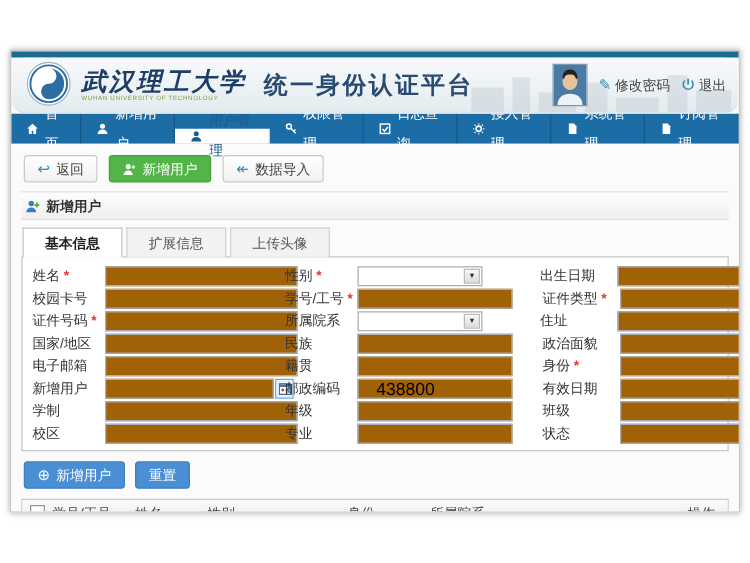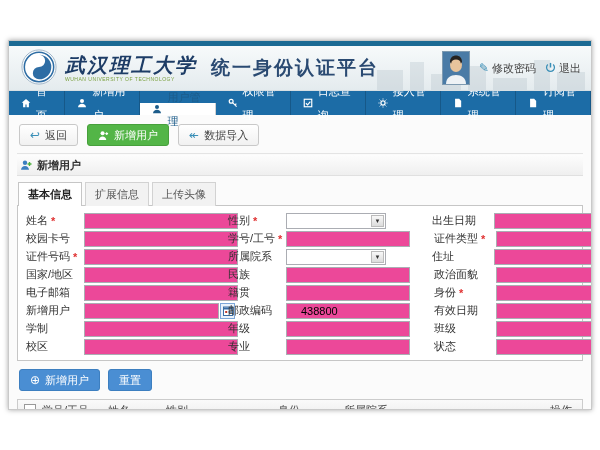--- a/index.html
+++ b/index.html
@@ -3,21 +3,21 @@
 <meta charset="utf-8">
 <style>
   html,body{margin:0;padding:0;background:#fff;width:600px;height:450px;overflow:hidden;
     font-family:"Liberation Sans","DejaVu Sans",sans-serif;font-size:11px;color:#333;}
   .app{position:absolute;left:8px;top:40px;width:584px;height:370px;background:#fbfbfb;
     box-shadow:0 0 5px rgba(0,0,0,.35);border:1px solid #c9c9c9;box-sizing:border-box;overflow:hidden;}
   
   .topbar{height:5px;background:#1b6a94;}
   
   .banner{position:relative;height:44px;background:linear-gradient(#f7fafb,#e4ebee);
-    display:flex;align-items:center;overflow:hidden;border-bottom:1px solid #d7dfe3;}
+    display:flex;align-items:center;overflow:hidden;border-bottom:1px solid #d7dfe3;border-radius:12px;}
   .sky{position:absolute;bottom:0;right:0;width:330px;height:34px;opacity:.35;display:flex;align-items:flex-end;gap:7px;justify-content:flex-end;padding-right:6px;}
   .sky i{display:block;background:#b7c4cc;}
   .logo{margin-left:12px;flex:0 0 auto;}
   .uni{display:flex;flex-direction:column;margin-left:8px;line-height:1;}
   .uni .cn{font-family:"DejaVu Serif",serif;font-style:italic;font-weight:bold;font-size:20px;color:#1d3c66;letter-spacing:2px;}
   .uni .en{font-size:5px;color:#7aa03e;letter-spacing:.5px;margin-top:2px;}
   .platform{font-size:19px;font-weight:bold;color:#2a4a72;margin-left:14px;letter-spacing:2px;}
   .hdr-right{position:absolute;right:10px;top:0;height:100%;display:flex;align-items:center;gap:9px;}
   .avatar{width:26px;height:32px;border:1px solid #7e9ab0;display:block;}
   .hlink{display:flex;align-items:center;gap:3px;color:#444;cursor:pointer;}
@@ -35,35 +35,35 @@
     font-size:11px;cursor:pointer;box-sizing:border-box;}
   .btn-light{background:linear-gradient(#fff,#f1f1f1);border:1px solid #c9c9c9;color:#444;}
   .btn-light .aic{color:#3a8fb7;font-size:12px;line-height:1;}
   .btn-green{background:#53b547;border:1px solid #47a03c;color:#fff;}
   .btn-blue{background:#4a8ed3;border:1px solid #3d7fc0;color:#fff;}
   
   .sec-hd{display:flex;align-items:center;gap:5px;height:20px;margin-top:1px;padding:0 3px;
     background:linear-gradient(#fdfdfd,#efefef);border-bottom:1px solid #e0e0e0;font-weight:bold;color:#333;}
   
   .tabs{display:flex;gap:3px;margin-top:6px;position:relative;z-index:2;padding-left:1px;}
-  .tab{padding:4px 9px;border:1px solid #d2d2d2;background:#f2f2f2;color:#555;cursor:pointer;
+  .tab{padding:4px 17px;border:1px solid #d2d2d2;background:#f2f2f2;color:#555;cursor:pointer;
     border-bottom:none;font-size:11px;}
   .tab.active{background:#fff;color:#222;font-weight:bold;border-color:#c6c6c6;position:relative;}
   .tab.active:after{content:"";position:absolute;left:0;right:0;bottom:-1px;height:1px;background:#fff;}
   
   .formbox{background:#fff;border:1px solid #c6c6c6;margin-top:-1px;padding:6px 8px 4px 8px;}
   .frow{display:flex;align-items:center;height:17px;margin-bottom:1px;}
   .cell{display:flex;align-items:center;}
   .cell1{width:190px;margin-right:12px;}
   .cell2{width:160px;margin-right:34px;}
   .cell3{flex:1;}
   .lb{display:flex;align-items:center;color:#333;flex:0 0 auto;}
   .lb1{width:58px;}.lb2{width:58px;}.lb3{width:62px;margin-left:12px;}
   .req{color:#e03131;margin-left:3px;font-weight:bold;}
-  .ftext{height:14px;border:1px solid #abadb3;background:#ec4899;font-size:11px;padding:0 14px;
+  .ftext{height:14px;border:1px solid #abadb3;background:#a16207;font-size:14px;padding:0 14px;
     font-family:"Liberation Sans","DejaVu Sans",sans-serif;box-sizing:content-box;}
   .in1{width:124px;}.in2{width:94px;}.in3{width:94px;}
   .selbox{position:relative;height:16px;border:1px solid #abadb3;background:#fff;box-sizing:border-box;cursor:pointer;}.selbox.in2{width:100px;}
   .selbox .arrow{position:absolute;right:1px;top:1px;bottom:1px;width:13px;
     background:linear-gradient(#f8f8f8,#dcdcdc);border:1px solid #bbb;box-sizing:border-box;
     display:flex;align-items:center;justify-content:center;font-size:6px;color:#333;}
   .datewrap{display:flex;align-items:center;}
   .dtin1{width:105px;}.dtin3{width:75px;}
   .calbtn{width:15px;height:16px;margin-left:1px;border:1px solid #7da7d9;background:#eaf2fb;
     display:flex;align-items:center;justify-content:center;box-sizing:border-box;cursor:pointer;}

